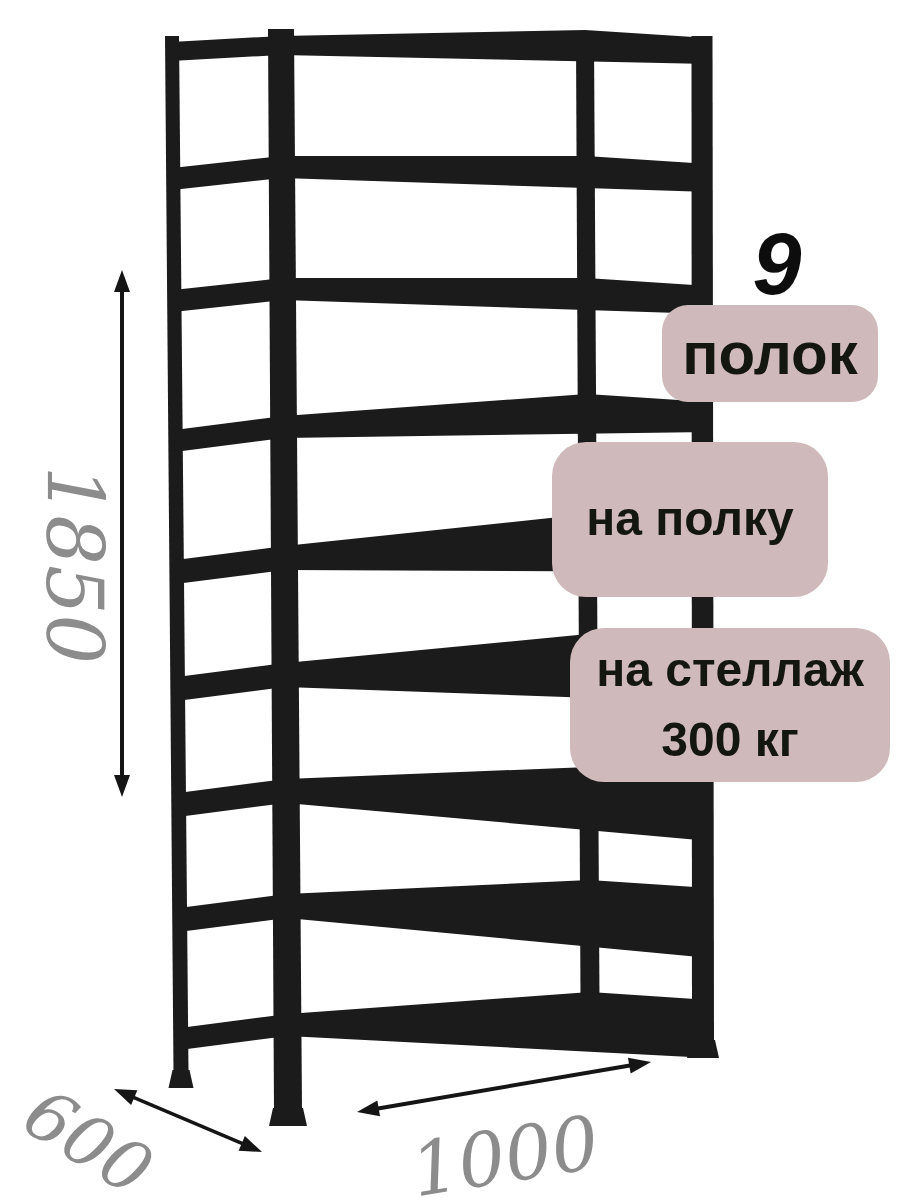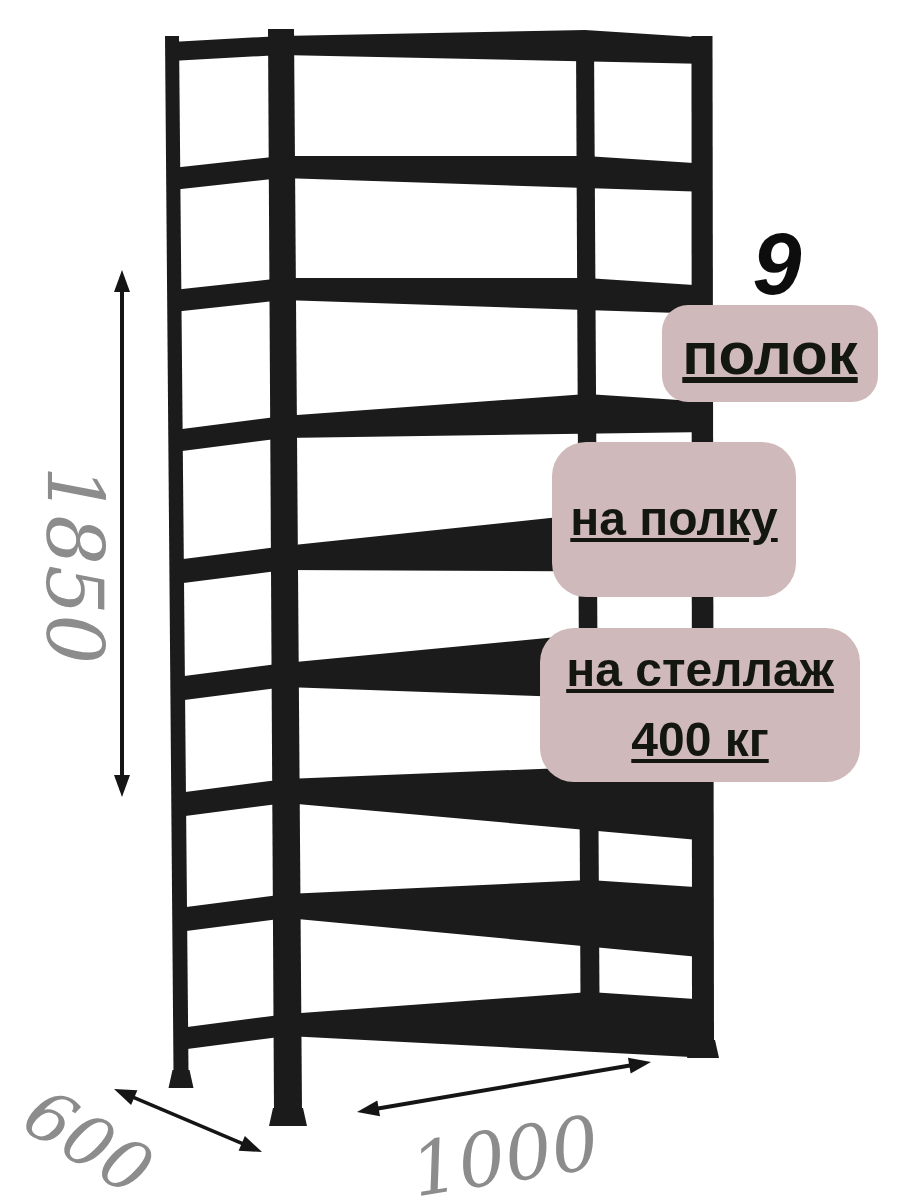--- a/index.html
+++ b/index.html
@@ -23,25 +23,24 @@
     left:777px;top:264px;font-size:88px;font-weight:bold;font-style:italic;
     color:var(--count-color,#0d0d0d);
   }
   .badge{
     position:absolute;
     background:var(--badge-bg,#d0b9ba);
     color:var(--badge-text,#141710);
     font-weight:bold;
     display:flex;flex-direction:column;align-items:center;justify-content:center;
     text-align:left;
-    text-decoration:underline;
   }
   #badge-count{left:662px;top:305px;width:216px;height:97px;border-radius:26px;font-size:60px;}
-  #badge-shelf-load{left:552px;top:442px;width:244px;height:155px;border-radius:34px;font-size:48px;line-height:1.46;}
-  #badge-rack-load{left:540px;top:628px;width:320px;height:154px;border-radius:34px;font-size:48px;line-height:1.46;}
+  #badge-shelf-load{left:552px;top:442px;width:276px;height:155px;border-radius:34px;font-size:48px;line-height:1.46;}
+  #badge-rack-load{left:570px;top:628px;width:320px;height:154px;border-radius:34px;font-size:48px;line-height:1.46;}
 </style>
 </head>
 <body>
 
 <div class="canvas">
 
   <svg id="rack-svg" width="900" height="1200" viewBox="0 0 900 1200">
       <polygon points="165,36 179,36 188.5,1072 173.5,1072" fill="#1b1b1b"></polygon>
       <polygon points="576,40 594,40 599.5,1002 580.5,1002" fill="#1b1b1b"></polygon>
       <polygon points="171.05212355212356,42 281.04532839962997,36 584.9480249480249,30 709.0019880715706,38 709.0019880715706,64 281.04532839962997,55 171.05212355212356,61" fill="#1b1b1b"></polygon>
@@ -81,16 +80,16 @@
   <div id="badge-count" class="badge">
     <span>полок</span>
   </div>
 
   <div id="badge-shelf-load" class="badge">
     <span>на полку</span>
   </div>
 
   <div id="badge-rack-load" class="badge">
     <span>на стеллаж</span>
-    <span>400 кг</span>
+    <span>300 кг</span>
   </div>
 
 </div>
 
 </body></html>

